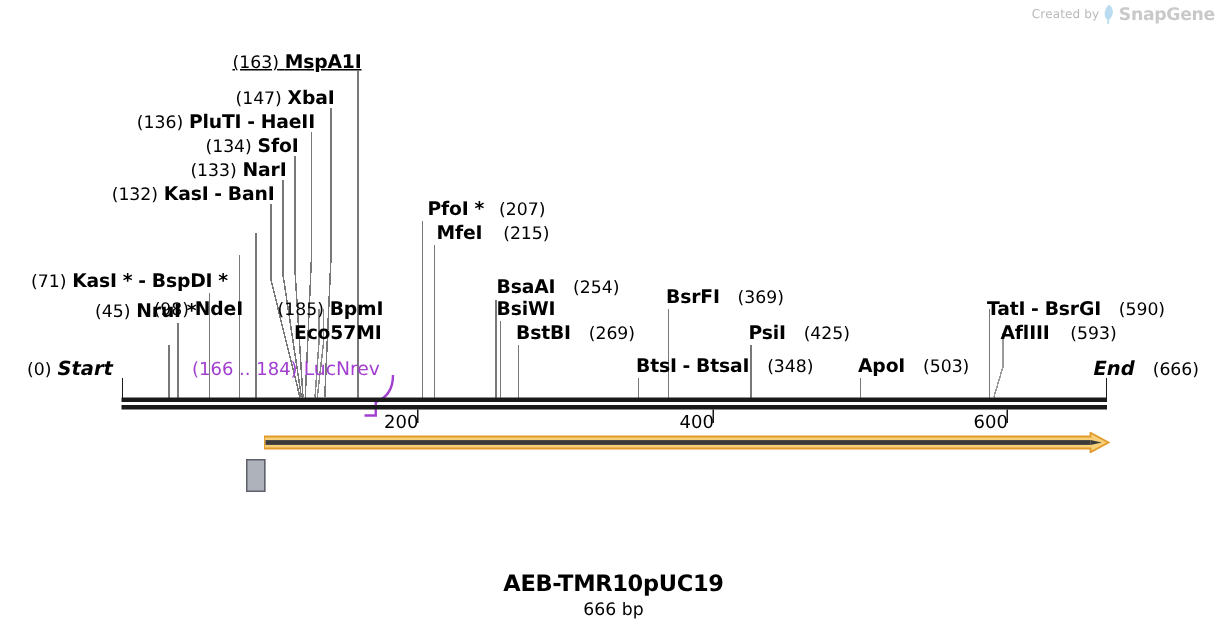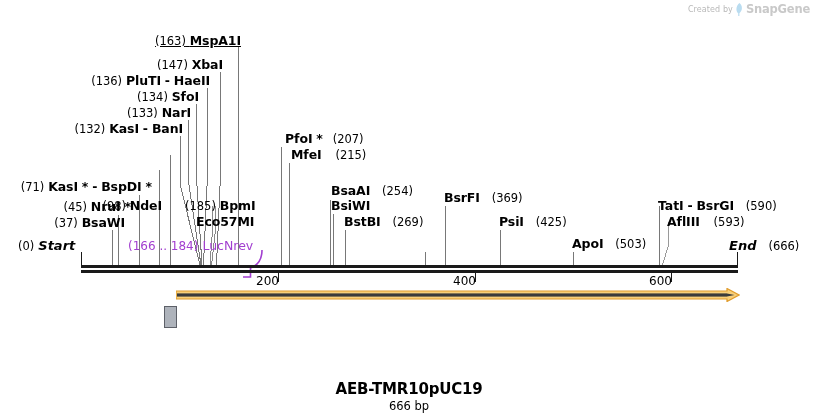--- a/index.html
+++ b/index.html
@@ -290,24 +290,20 @@
     <span class="enz">BspDI</span>
     <span class="star">*</span>
   </div>
 
   <div class="lbl right" style="left:0;top:201px;width:131px;">
     <span class="pos">(45)</span>
     <span class="enz">NruI</span>
     <span class="star">*</span>
   </div>
 
-  <div class="lbl right" style="left:0;top:217px;width:125px;">
-    <span class="pos">(37)</span>
-    <span class="enz">BsaWI</span>
-  </div>
 
   <div class="term" style="left:18px;top:238px;">
     <span class="tpos">(0)</span>
     <span class="tname">Start</span>
   </div>
 
   <div class="lbl" style="left:185px;top:200px;">
     <span class="pos">(185)</span>
     <span class="enz">BpmI</span>
   </div>
@@ -335,20 +331,26 @@
     <span class="pos" style="margin-left:8px">(254)</span>
   </div>
   <div class="lbl" style="left:331px;top:200px;">
     <span class="enz">BsiWI</span>
   </div>
   <div class="lbl" style="left:344px;top:216px;">
     <span class="enz">BstBI</span>
     <span class="pos" style="margin-left:8px">(269)</span>
   </div>
 
+  <div class="lbl" style="left:424px;top:238px;">
+    <span class="enz">BtsI</span>
+    <span class="sep">-</span>
+    <span class="enz">BtsaI</span>
+    <span class="pos" style="margin-left:8px">(348)</span>
+  </div>
 
   <div class="lbl" style="left:444px;top:192px;">
     <span class="enz">BsrFI</span>
     <span class="pos" style="margin-left:8px">(369)</span>
   </div>
 
   <div class="lbl" style="left:499px;top:216px;">
     <span class="enz">PsiI</span>
     <span class="pos" style="margin-left:8px">(425)</span>
   </div>

